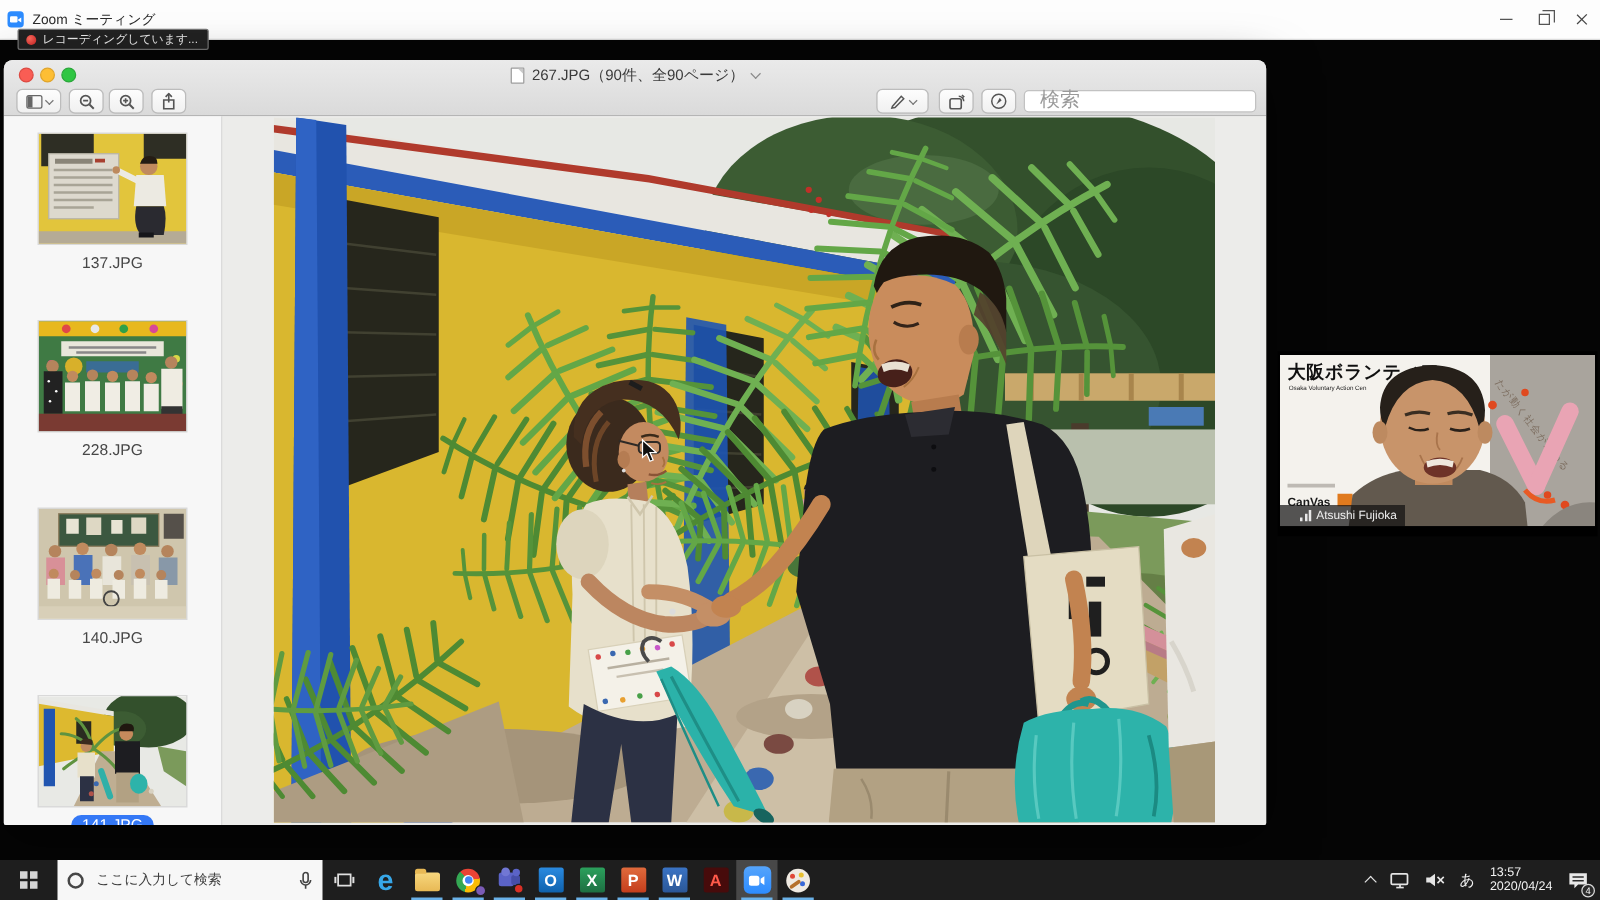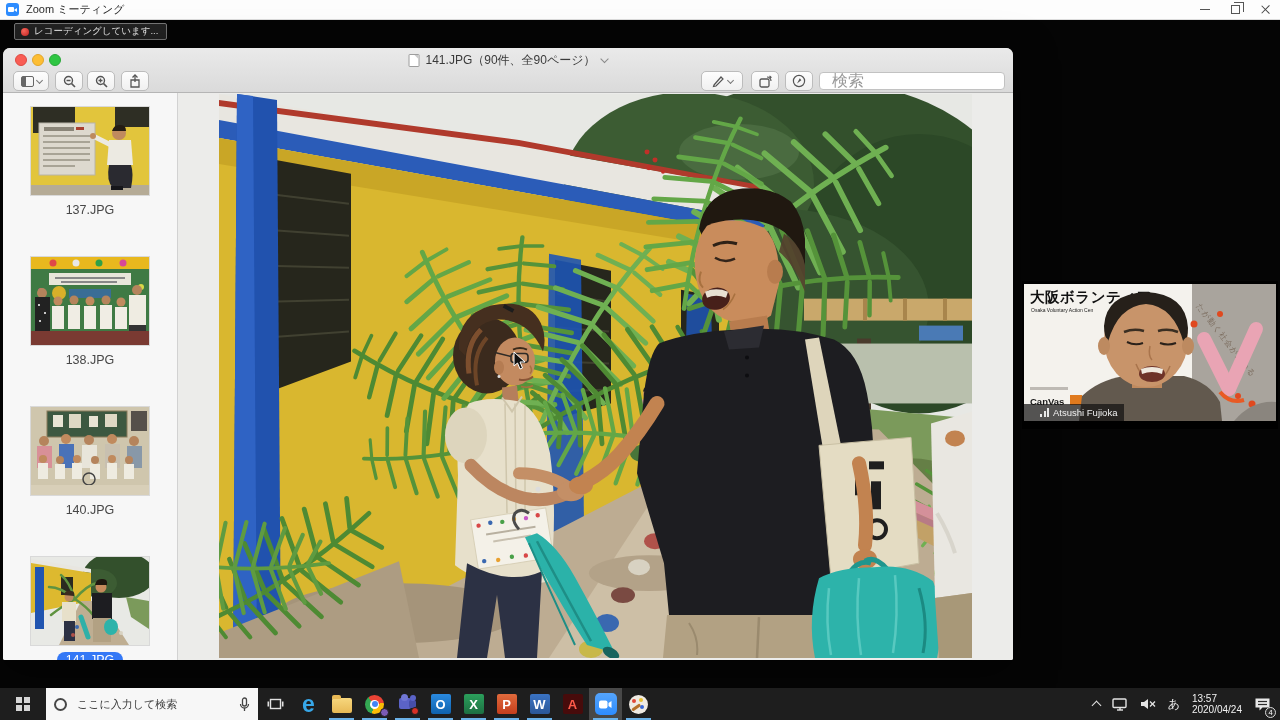--- a/index.html
+++ b/index.html
@@ -1,20 +1,20 @@
 <!DOCTYPE html>
 <html><head>
 <meta charset="utf-8">
 <style>
   html,body{margin:0;padding:0;background:#000;}
   *{box-sizing:border-box;font-family:"Liberation Sans","DejaVu Sans",sans-serif;}
   .screen{position:relative;width:1280px;height:720px;background:#050505;overflow:hidden;}
 
   
-  .zoom-titlebar{position:absolute;left:0;top:0;width:1280px;height:20px;background:#fdfdfd;border-bottom:1px solid #dcdcdc;display:flex;align-items:center;}
+  .zoom-titlebar{position:absolute;left:0;top:0;width:1280px;height:32px;background:#fdfdfd;border-bottom:1px solid #dcdcdc;display:flex;align-items:center;}
   .zoom-app-icon{width:13px;height:13px;border-radius:3px;background:#2D8CFF;margin:0 7px 0 6px;position:relative;}
   .zoom-app-icon::before{content:"";position:absolute;left:2px;top:4px;width:6px;height:5px;background:#fff;border-radius:1px;}
   .zoom-app-icon::after{content:"";position:absolute;left:8px;top:4.5px;border-top:2px solid transparent;border-bottom:2px solid transparent;border-right:3px solid #fff;}
   .zoom-title{font-size:11px;color:#2b2b2b;}
   .win-controls{margin-left:auto;display:flex;height:100%;}
   .win-btn{width:30px;height:100%;display:flex;align-items:center;justify-content:center;}
   .glyph-min{width:10px;height:1.5px;background:#555;}
   .glyph-max{width:9px;height:9px;border:1.2px solid #555;position:relative;background:#fdfdfd;}
   .glyph-max::before{content:"";position:absolute;left:2px;top:-4px;width:9px;height:9px;border:1.2px solid #555;border-bottom:none;border-left:none;}
   .glyph-close{position:relative;width:11px;height:11px;}
@@ -135,21 +135,21 @@
     <span class="rec-label">レコーディングしています...</span>
   </div>
 
   <div class="pv-window">
     <div class="pv-titlebar">
       <div class="traffic t-close"></div>
       <div class="traffic t-min"></div>
       <div class="traffic t-zoom"></div>
       <div class="pv-titlegroup">
         <div class="doc-icon"></div>
-        <span class="pv-title">141.JPG（90件、全90ページ）</span>
+        <span class="pv-title">267.JPG（90件、全90ページ）</span>
         <div class="chev"></div>
       </div>
       <div class="pv-toolbar">
         <div class="tb-btn" style="left:10px;width:36px;">
           <div class="sidebar-glyph"></div>
           <div class="mini-chev"></div>
         </div>
         <div class="tb-btn" style="left:52px;width:28px;">
           <svg width="13" height="13" viewBox="0 0 13 13">
               <circle cx="5.5" cy="5.5" r="4" fill="none" stroke="#555" stroke-width="1.4"></circle>
@@ -263,21 +263,21 @@
                 <rect x="37" y="48" width="12" height="24" fill="#f0ede4"></rect>
               <circle cx="59" cy="44" r="4.5" fill="#c08a5e"></circle>
                 <rect x="53" y="49" width="12" height="23" fill="#f0ede4"></rect>
               <circle cx="75" cy="43" r="4.5" fill="#b5845c"></circle>
                 <rect x="69" y="48" width="12" height="24" fill="#f0ede4"></rect>
               <circle cx="90" cy="45" r="4.5" fill="#c08a5e"></circle>
                 <rect x="84" y="50" width="12" height="22" fill="#f0ede4"></rect>
             </g>
             <rect x="0" y="74" width="118" height="14" fill="#7a3a32"></rect>
           </svg>
-          <span class="thumb-label">138.JPG</span>
+          <span class="thumb-label">228.JPG</span>
         </div>
 
         <div class="thumb-item">
           <svg class="thumb-img" viewBox="0 0 118 88" preserveAspectRatio="none">
             <rect width="118" height="88" fill="#cfc6ad"></rect>
             <rect x="16" y="4" width="80" height="26" fill="#3c5840" stroke="#8a7a5a"></rect>
             <rect x="22" y="8" width="10" height="12" fill="#e8e4d4"></rect>
               <rect x="38" y="7" width="12" height="14" fill="#ded8c4"></rect>
               <rect x="58" y="9" width="9" height="11" fill="#e8e4d4"></rect>
               <rect x="74" y="7" width="12" height="13" fill="#ded8c4"></rect>

